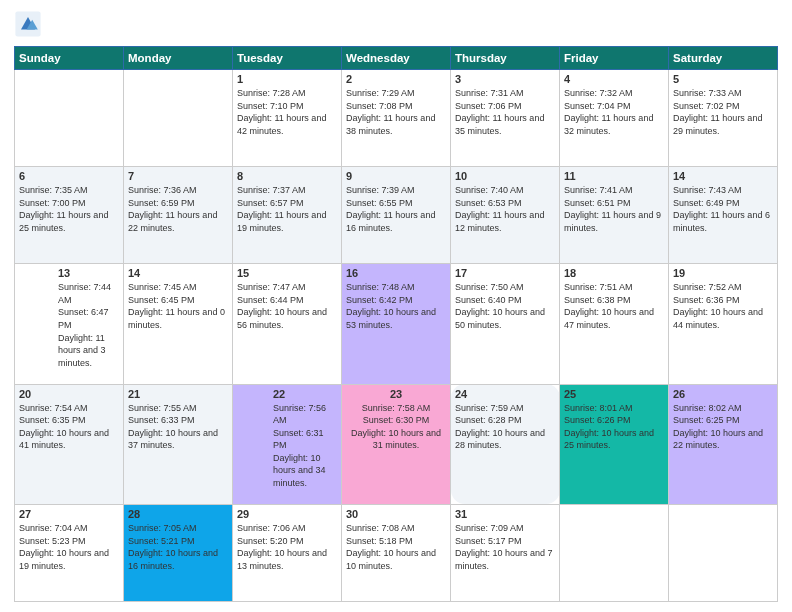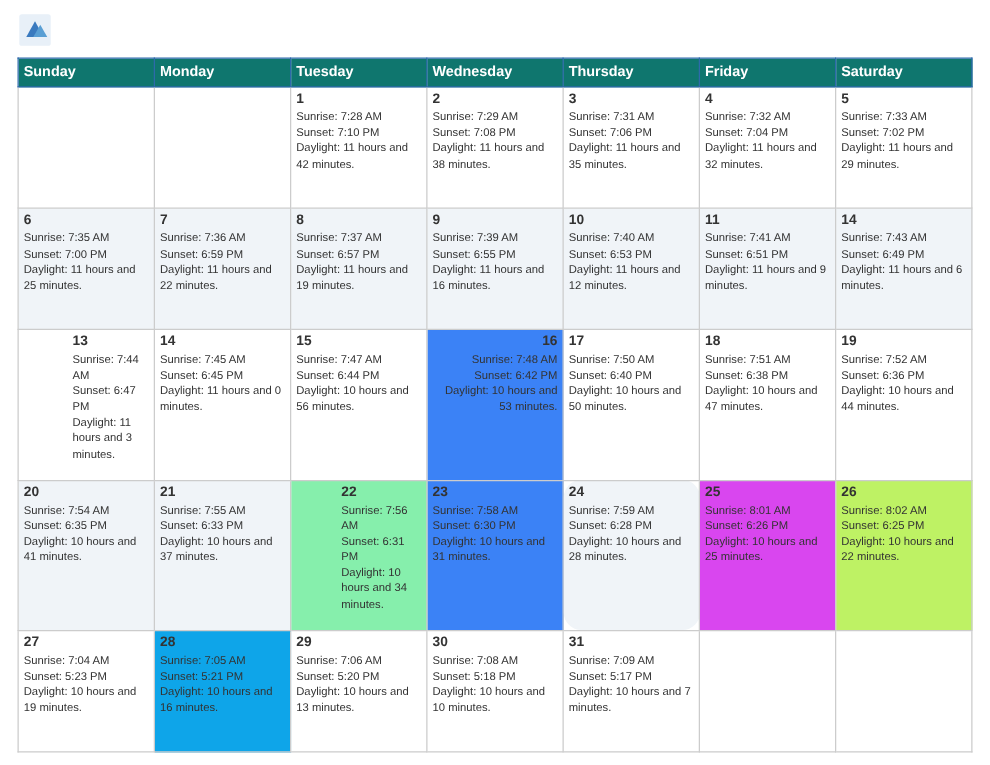--- a/index.html
+++ b/index.html
@@ -201,21 +201,21 @@
             <div class="day-detail">Sunrise: 7:44 AM<br>Sunset: 6:47 PM<br>Daylight: 11 hours and 3 minutes.</div>
           </td>
           <td style="background: rgb(255, 255, 255);">
             <span class="day-num">14</span>
             <div class="day-detail">Sunrise: 7:45 AM<br>Sunset: 6:45 PM<br>Daylight: 11 hours and 0 minutes.</div>
           </td>
           <td style="background: rgb(255, 255, 255);">
             <span class="day-num">15</span>
             <div class="day-detail">Sunrise: 7:47 AM<br>Sunset: 6:44 PM<br>Daylight: 10 hours and 56 minutes.</div>
           </td>
-          <td style="background: #3b82f6; text-align: right;">
+          <td style="background: #c4b5fd;">
             <span class="day-num">16</span>
             <div class="day-detail">Sunrise: 7:48 AM<br>Sunset: 6:42 PM<br>Daylight: 10 hours and 53 minutes.</div>
           </td>
           <td style="background: rgb(255, 255, 255);">
             <span class="day-num">17</span>
             <div class="day-detail">Sunrise: 7:50 AM<br>Sunset: 6:40 PM<br>Daylight: 10 hours and 50 minutes.</div>
           </td>
           <td style="background: rgb(255, 255, 255);">
             <span class="day-num">18</span>
             <div class="day-detail">Sunrise: 7:51 AM<br>Sunset: 6:38 PM<br>Daylight: 10 hours and 47 minutes.</div>
@@ -227,37 +227,37 @@
         </tr>
         <tr>
           <td style="background: rgb(240, 244, 248);">
             <span class="day-num">20</span>
             <div class="day-detail">Sunrise: 7:54 AM<br>Sunset: 6:35 PM<br>Daylight: 10 hours and 41 minutes.</div>
           </td>
           <td style="background: rgb(240, 244, 248);">
             <span class="day-num">21</span>
             <div class="day-detail">Sunrise: 7:55 AM<br>Sunset: 6:33 PM<br>Daylight: 10 hours and 37 minutes.</div>
           </td>
-          <td style="background: #86efac; padding-left: 40px;">
+          <td style="background: #c4b5fd; padding-left: 40px;">
             <span class="day-num">22</span>
             <div class="day-detail">Sunrise: 7:56 AM<br>Sunset: 6:31 PM<br>Daylight: 10 hours and 34 minutes.</div>
           </td>
-          <td style="background: #3b82f6;">
+          <td style="background: #f9a8d4; text-align: center;">
             <span class="day-num">23</span>
             <div class="day-detail">Sunrise: 7:58 AM<br>Sunset: 6:30 PM<br>Daylight: 10 hours and 31 minutes.</div>
           </td>
           <td style="background: rgb(240, 244, 248); border-radius: 14px;">
             <span class="day-num">24</span>
             <div class="day-detail">Sunrise: 7:59 AM<br>Sunset: 6:28 PM<br>Daylight: 10 hours and 28 minutes.</div>
           </td>
-          <td style="background: #d946ef;">
+          <td style="background: #14b8a6;">
             <span class="day-num">25</span>
             <div class="day-detail">Sunrise: 8:01 AM<br>Sunset: 6:26 PM<br>Daylight: 10 hours and 25 minutes.</div>
           </td>
-          <td style="background: #bef264; margin-left: 48px;">
+          <td style="background: #c4b5fd; margin-left: 48px;">
             <span class="day-num">26</span>
             <div class="day-detail">Sunrise: 8:02 AM<br>Sunset: 6:25 PM<br>Daylight: 10 hours and 22 minutes.</div>
           </td>
         </tr>
         <tr>
           <td style="background: rgb(255, 255, 255); margin-left: 28px;">
             <span class="day-num">27</span>
             <div class="day-detail">Sunrise: 7:04 AM<br>Sunset: 5:23 PM<br>Daylight: 10 hours and 19 minutes.</div>
           </td>
           <td style="background: #0ea5e9;">

